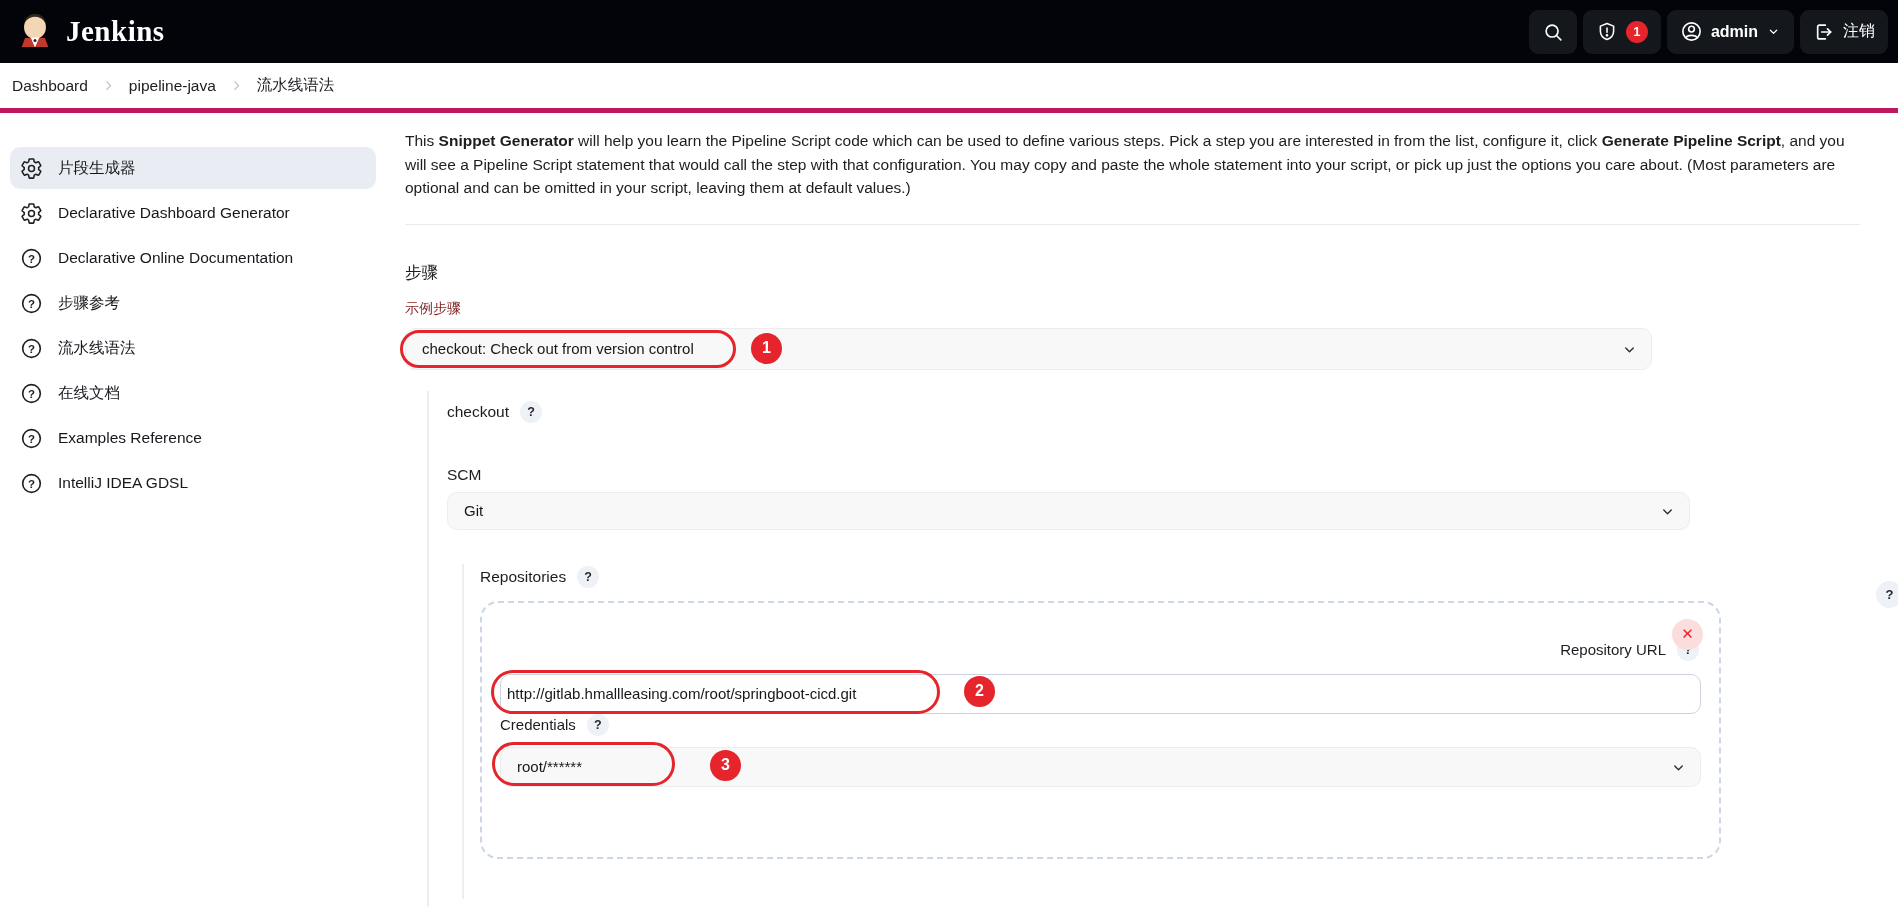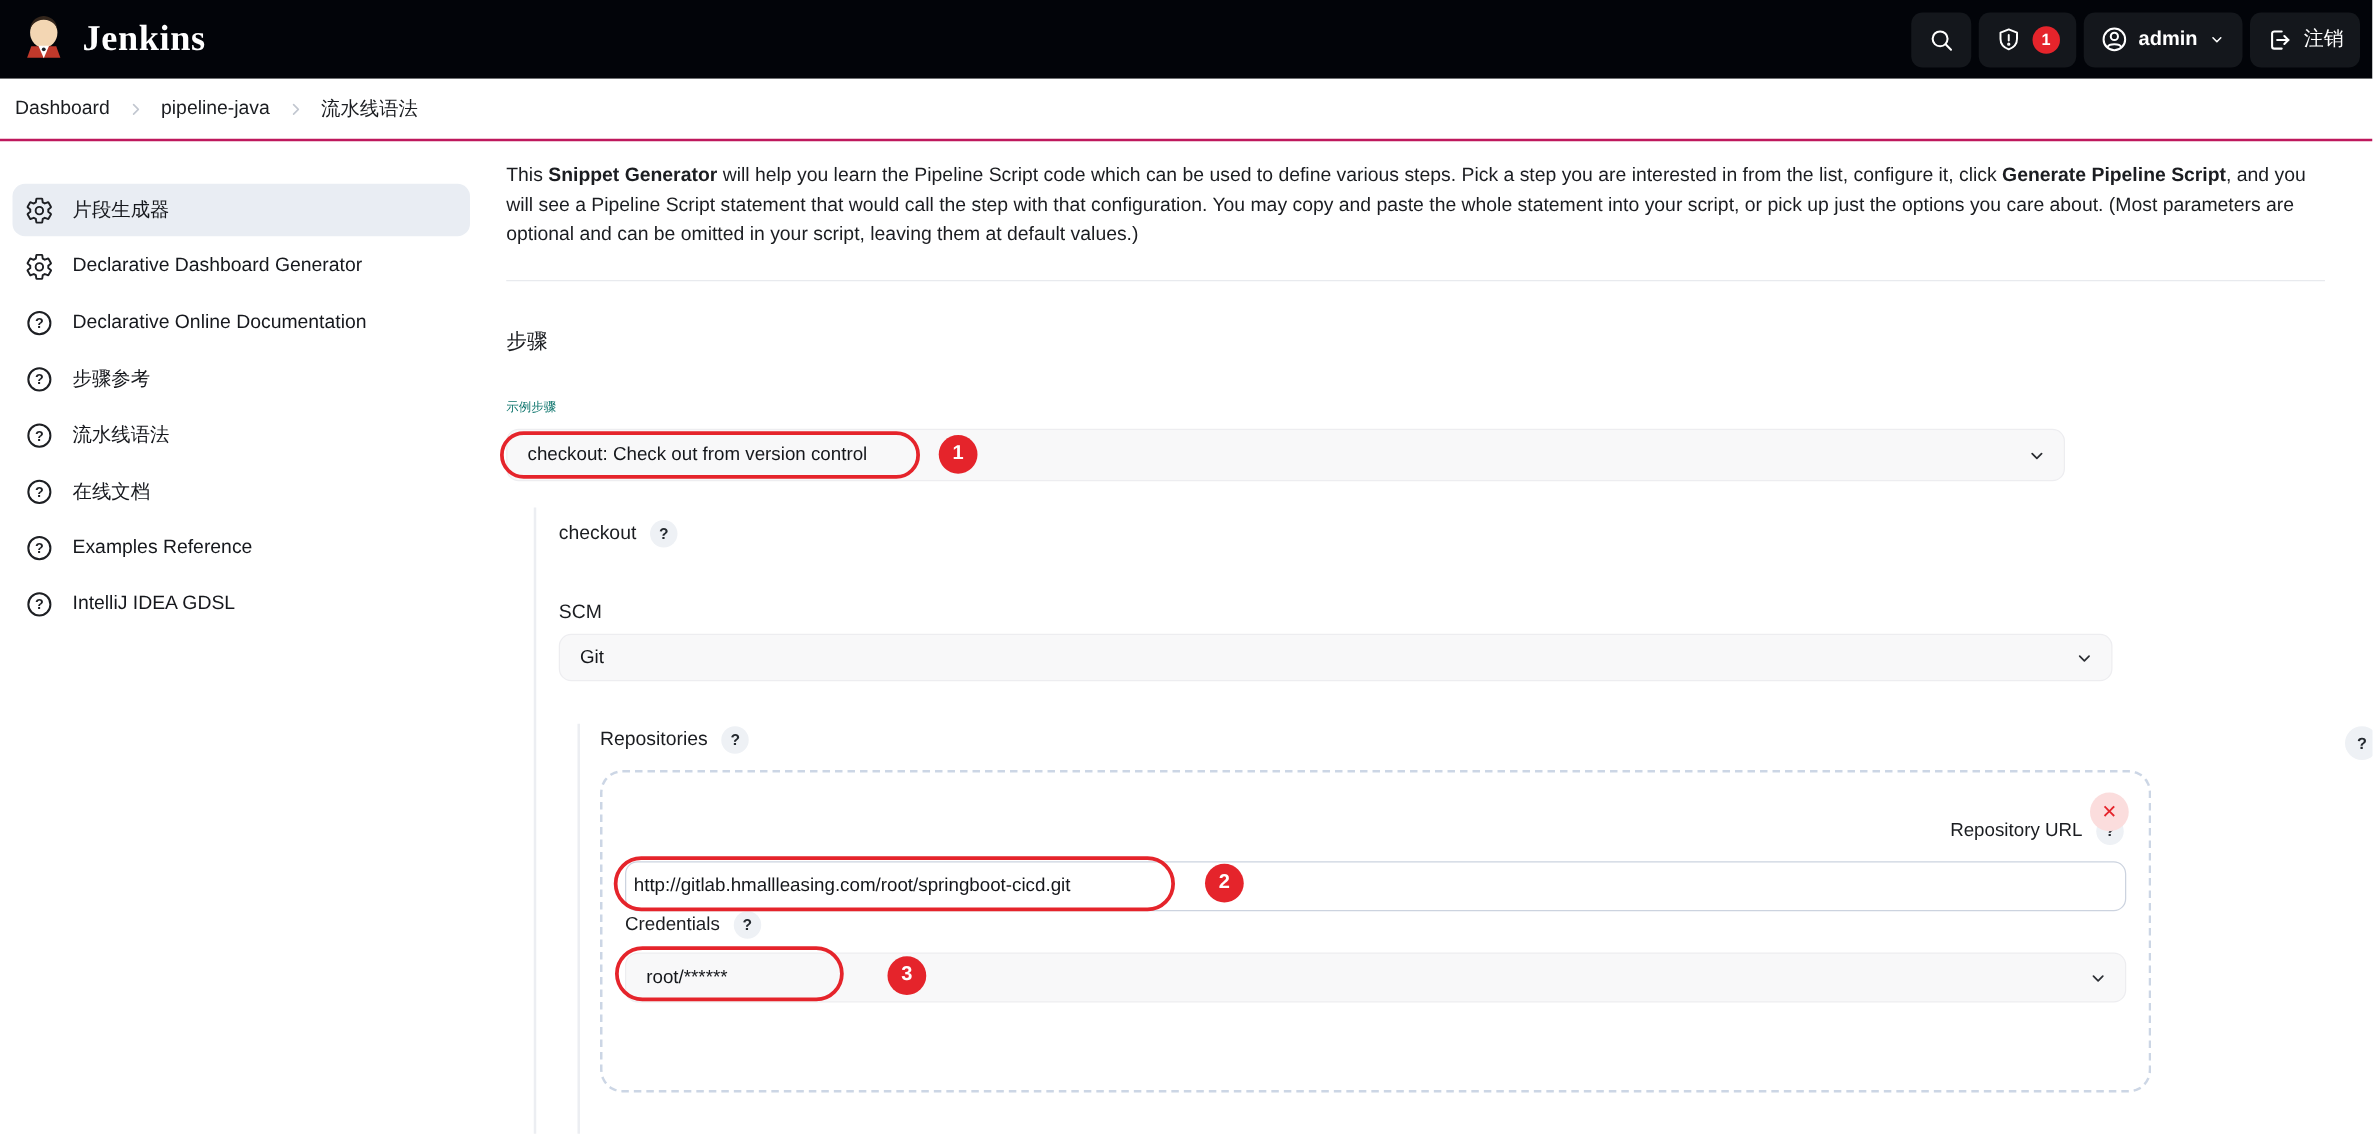--- a/index.html
+++ b/index.html
@@ -24,39 +24,39 @@
   }
   .hdr-btn svg { display:block; }
   .hdr-user-label { font-weight:700; }
   .badge-red {
     min-width:22px; height:22px; border-radius:11px; background:#e5242b; color:#fff;
     font-size:13px; font-weight:700; display:flex; align-items:center; justify-content:center; padding:0 5px;
   }
   
   .crumbs {
     height:50px; display:flex; align-items:center; gap:14px; padding:0 12px;
-    border-bottom:2px solid #be185d; font-size:15.5px; color:#1b1d21; background:#fff;
+    border-bottom:5px solid #be185d; font-size:15.5px; color:#1b1d21; background:#fff;
   }
   .crumb { cursor:pointer; }
   .crumb-sep svg { display:block; }
   
   .layout { display:flex; height:794px; }
   .sidebar { width:390px; flex:0 0 390px; padding:34px 14px 0 10px; }
   .side-item {
     display:flex; align-items:center; gap:15px; height:42px; margin-bottom:3px;
     padding:0 10px; border-radius:10px; font-size:15.5px; color:#16181d; cursor:pointer;
   }
   .side-item.selected { background:#e9edf3; }
   .side-item svg { flex:0 0 auto; display:block; }
   .content { flex:1; padding:0 38px 0 15px; position:relative; }
   .page-title { font-size:26px; font-weight:700; margin-top:24px; color:#101216; }
   .intro { margin-top:16px; font-size:15.5px; line-height:23.5px; color:#1b1d21; }
   .rule { border:none; border-top:1px solid #e8eaee; margin-top:24px; }
   .sec-heading { margin-top:37px; font-size:16.5px; color:#1b1d21; }
-  .field-label { margin-top:35px; font-size:10px; color:#0f766e; }
+  .field-label { margin-top:16px; font-size:14px; color:#7f1d1d; }
   
   .sel {
     position:relative; background:#f8f8f9; border:1px solid #ededf0; border-radius:10px;
     height:42px; display:flex; align-items:center; padding:0 40px 0 16px;
     font-size:15px; color:#15171b; cursor:pointer;
   }
   .sel .chev { position:absolute; right:14px; top:50%; margin-top:-7px; }
   .txt-input {
     width:100%; height:40px; background:#fff; border:1px solid #ccd3df; border-radius:10px;
     padding:0 6px; font-size:15px; color:#15171b; font-family:"Liberation Sans", sans-serif; outline:none;

